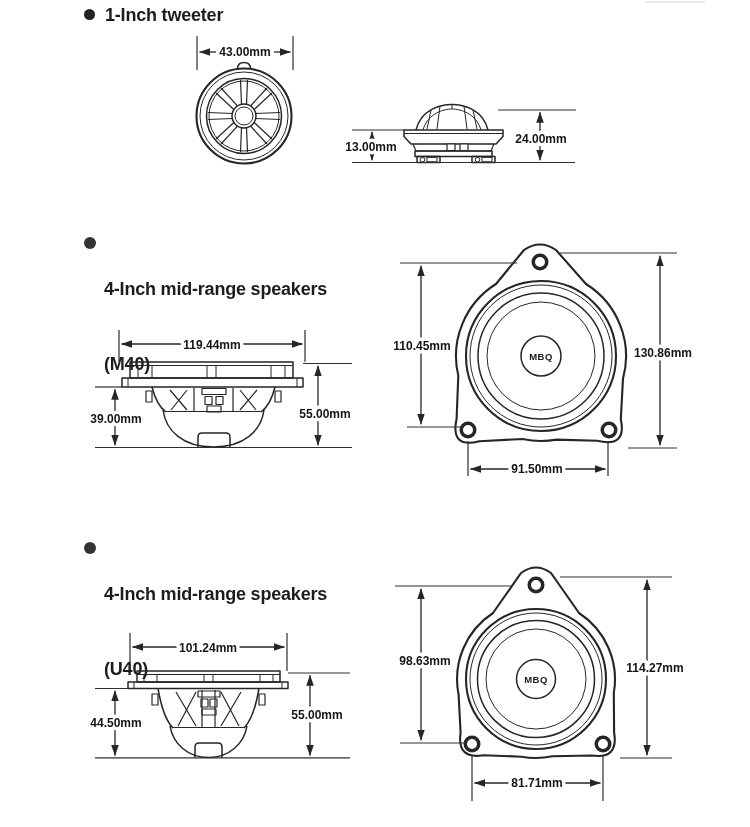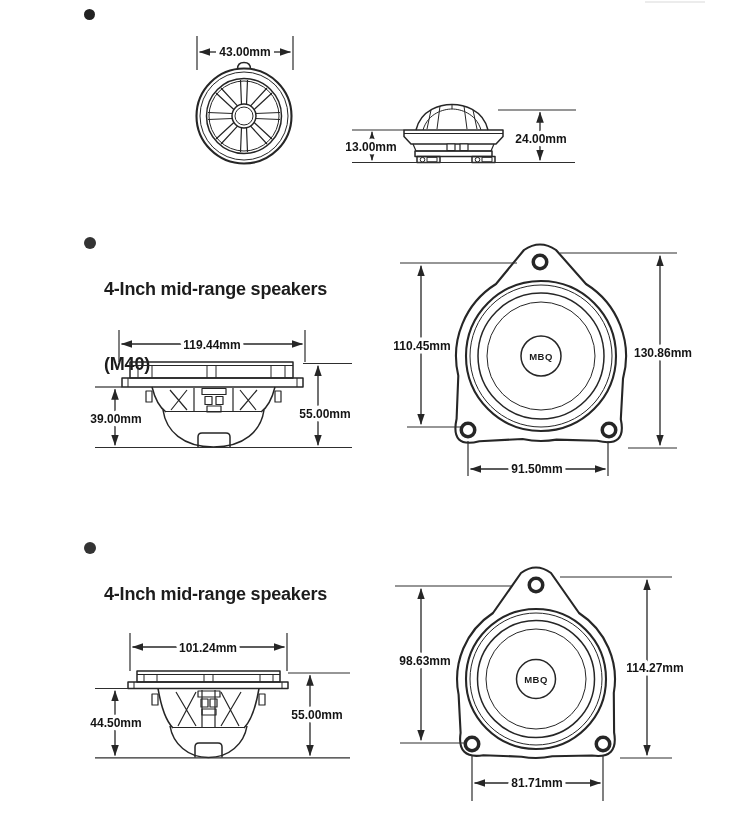--- a/index.html
+++ b/index.html
@@ -22,30 +22,32 @@
   .artifact{position:absolute;background:#d9d9d9;}
 </style>
 </head>
 <body>
 
 <div id="canvas">
 
   <div class="artifact" style="left:645px;top:1px;width:60px;height:2px;opacity:.5;"></div>
 
   <div class="bullet" style="left:84px;top:9px;width:11px;height:11px;"></div>
+  <div class="title" style="left:105px;top:3px;">1-Inch tweeter</div>
 
   <div class="bullet" style="left:84px;top:237px;width:12px;height:12px;background:#333;"></div>
   <div class="title" style="left:104px;top:227px;">
     <div>4-Inch mid-range speakers</div>
     <div>(M40)</div>
   </div>
 
   <div class="bullet" style="left:84px;top:542px;width:12px;height:12px;background:#333;"></div>
   <div class="title" style="left:104px;top:532px;">
     <div>4-Inch mid-range speakers</div>
+    <div>(U40)</div>
   </div>
 
   <svg id="art" width="750" height="827" viewBox="0 0 750 827">
     <defs>
       <marker id="ah" markerUnits="userSpaceOnUse" markerWidth="12" markerHeight="9" refX="10.6" refY="4.5" orient="auto">
         <path d="M0,0.7 L11,4.5 L0,8.3 Z" fill="#262626"></path>
       </marker>
     </defs>
 
     <g>

